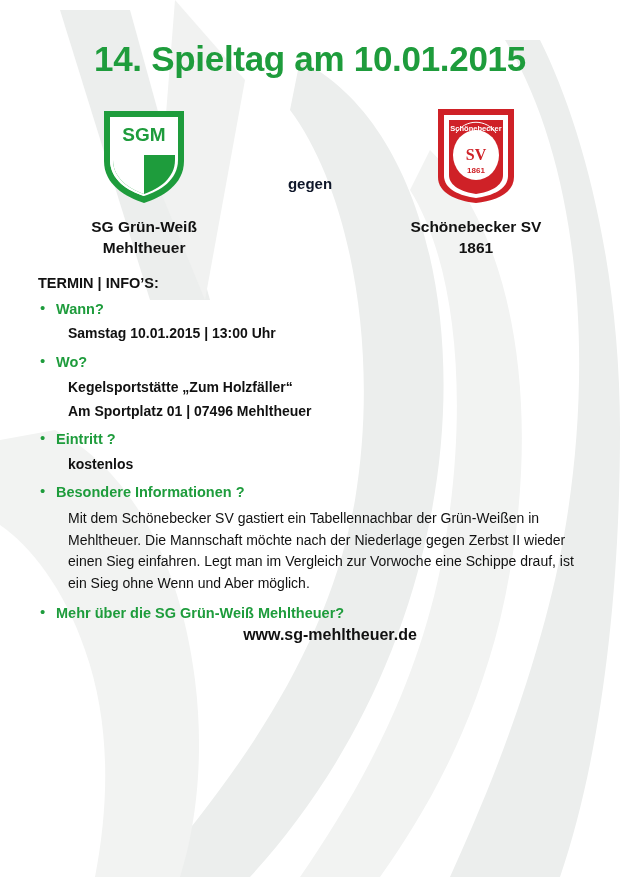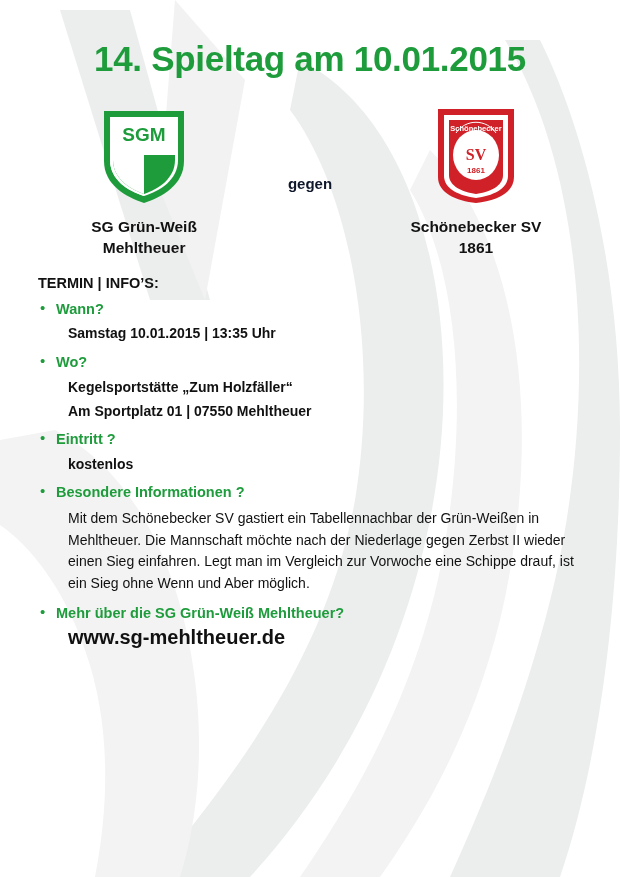--- a/index.html
+++ b/index.html
@@ -134,23 +134,24 @@
     font-weight: normal;
     font-size: 14px;
     line-height: 1.55;
     margin-top: 6px;
     padding-left: 12px;
     padding-right: 18px;
   }
   .link-line {
     color: #111111;
     font-weight: bold;
-    font-size: 20px;
+    font-size: 16px;
     margin-top: 3px;
     padding-left: 12px;
+    text-align: center;
   }
 </style>
 </head>
 <body>
 
 <div class="poster">
 
   <div class="watermark">
     <svg class="wm-svg" width="620" height="877" viewBox="0 0 620 877">
       <g fill="#eceeed">
@@ -211,27 +212,27 @@
       </div>
 
     </div>
 
     <div class="info-head">TERMIN | INFO’S:</div>
 
     <ul class="info-list">
 
       <li class="info-item">
         <div class="q">Wann?</div>
-        <div class="a">Samstag 10.01.2015 | 13:35 Uhr</div>
+        <div class="a">Samstag 10.01.2015 | 13:00 Uhr</div>
       </li>
 
       <li class="info-item">
         <div class="q">Wo?</div>
         <div class="a">Kegelsportstätte „Zum Holzfäller“</div>
-        <div class="a tight">Am Sportplatz 01 | 07550 Mehltheuer</div>
+        <div class="a tight">Am Sportplatz 01 | 07496 Mehltheuer</div>
       </li>
 
       <li class="info-item">
         <div class="q">Eintritt ?</div>
         <div class="a">kostenlos</div>
       </li>
 
       <li class="info-item">
         <div class="q">Besondere Informationen ?</div>
         <div class="para">Mit dem Schönebecker SV gastiert ein Tabellennachbar der Grün-Weißen in Mehltheuer. Die Mannschaft möchte nach der Niederlage gegen Zerbst II wieder einen Sieg einfahren. Legt man im Vergleich zur Vorwoche eine Schippe drauf, ist ein Sieg ohne Wenn und Aber möglich.</div>

